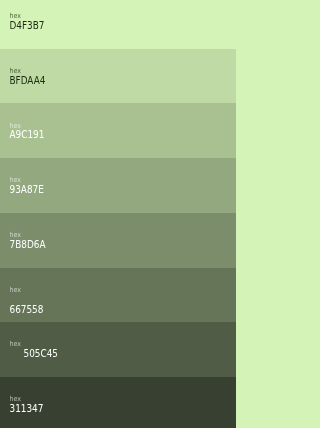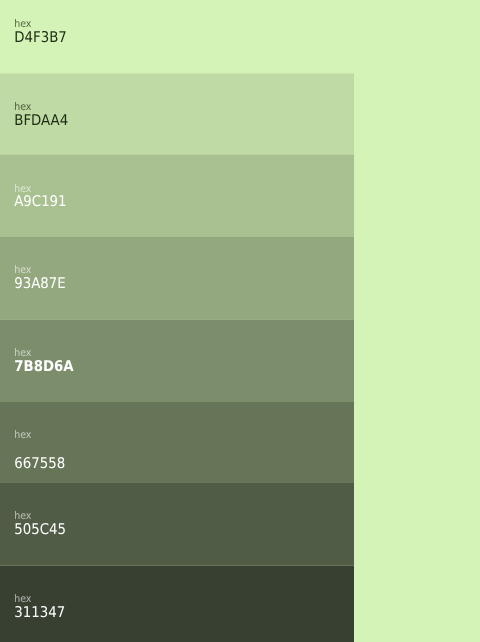--- a/index.html
+++ b/index.html
@@ -35,31 +35,31 @@
     <div class="val" style="color: rgb(255, 255, 255);">A9C191</div>
   </div>
 
   <div class="swatch" style="background: rgb(147, 168, 126);">
     <div class="lbl" style="color: rgba(255, 255, 255, 0.6);">hex</div>
     <div class="val" style="color: rgb(255, 255, 255);">93A87E</div>
   </div>
 
   <div class="swatch" style="background: rgb(123, 141, 106);">
     <div class="lbl" style="color: rgba(255, 255, 255, 0.6);">hex</div>
-    <div class="val" style="color: rgb(255, 255, 255); font-weight: bold;">7B8D6A</div>
+    <div class="val" style="color: rgb(255, 255, 255);">7B8D6A</div>
   </div>
 
   <div class="swatch" style="background: rgb(102, 117, 88);">
     <div class="lbl" style="color: rgba(255, 255, 255, 0.6);">hex</div>
     <div class="val" style="color: rgb(255, 255, 255); margin-top: 11px;">667558</div>
   </div>
 
   <div class="swatch" style="background: rgb(80, 92, 69);">
     <div class="lbl" style="color: rgba(255, 255, 255, 0.6);">hex</div>
-    <div class="val" style="color: rgb(255, 255, 255);">505C45</div>
+    <div class="val" style="color: rgb(255, 255, 255); margin-left: 14px;">505C45</div>
   </div>
 
   <div class="swatch" style="background: rgb(56, 64, 49);">
     <div class="lbl" style="color: rgba(255, 255, 255, 0.6);">hex</div>
     <div class="val" style="color: rgb(255, 255, 255);">311347</div>
   </div>
 
 </div>
 
 </body></html>

